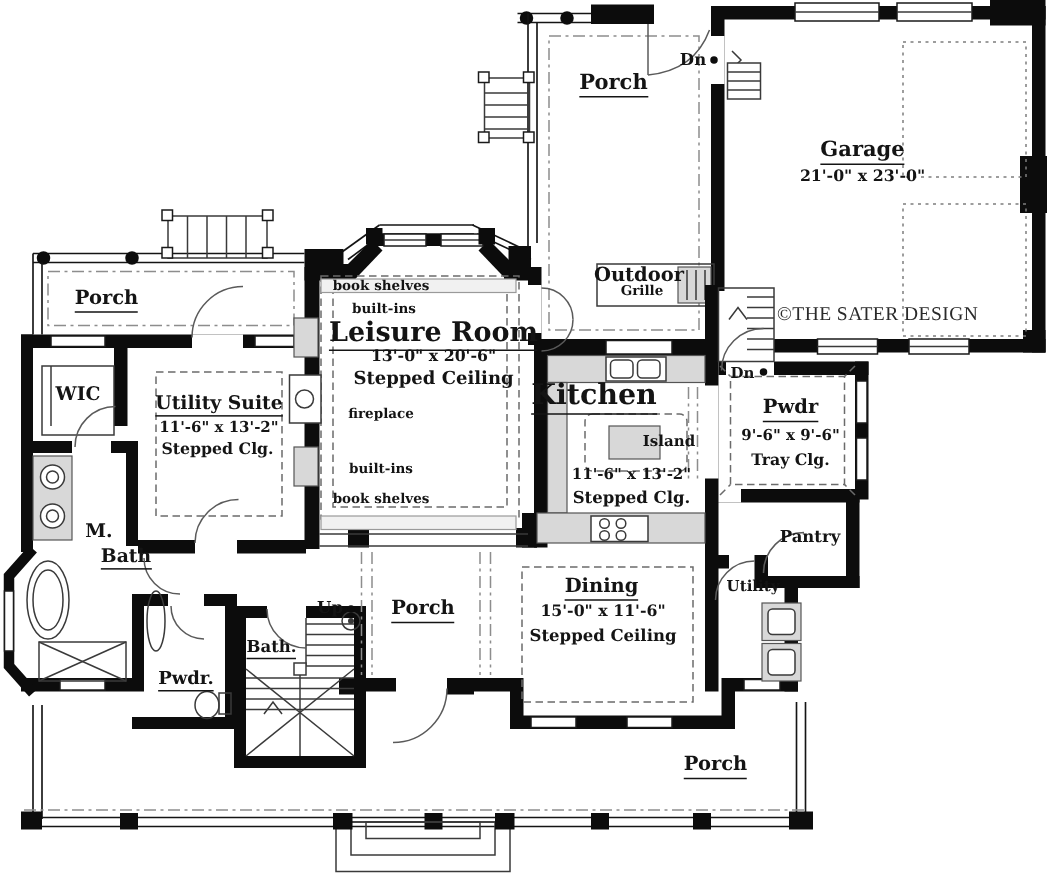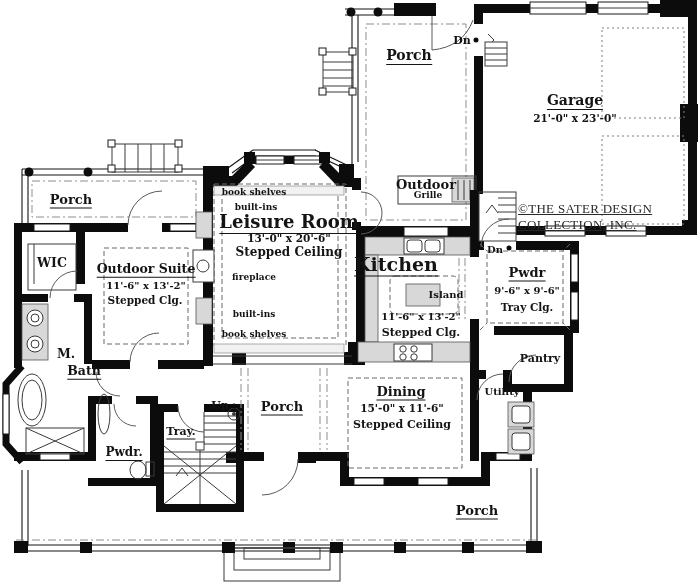--- a/index.html
+++ b/index.html
@@ -5,21 +5,21 @@
   html,body{margin:0;padding:0;background:#fff;}
   .plan{position:relative;width:700px;height:584px;background:#fff;overflow:hidden;
         font-family:"DejaVu Serif",serif;}
   .plan svg{position:absolute;left:0;top:0;}
   .lbl{position:absolute;transform:translate(-50%,-50%);white-space:nowrap;color:#141414;
        font-weight:bold;text-align:center;line-height:1;}
   .dim{font-weight:bold;}
   .sm{font-weight:bold;}
   .u{border-bottom:1.4px solid #141414;padding-bottom:1px;}
   .copy{position:absolute;transform:translate(0,-50%);white-space:nowrap;color:#2a2a2a;
-        font-family:"Liberation Serif",serif;font-size:13px;letter-spacing:.3px;text-decoration:underline;}
+        font-family:"Liberation Serif",serif;font-size:13px;letter-spacing:.3px;}
   
   .wall{fill:#0c0c0c;}
   .win{fill:#fff;stroke:#1a1a1a;stroke-width:1;}
   .thin{fill:none;stroke:#3a3a3a;stroke-width:1;}
   .thinf{fill:#fff;stroke:#3a3a3a;stroke-width:1;}
   .gray{fill:#d8d8d8;stroke:#555;stroke-width:.8;}
   .lgray{fill:#f1f1f1;stroke:#9a9a9a;stroke-width:.8;}
   .dash{fill:none;stroke:#6b6b6b;stroke-width:1;stroke-dasharray:5 3;}
   .dotl{fill:none;stroke:#7d7d7d;stroke-width:1;stroke-dasharray:2 3;}
   .dd{fill:none;stroke:#8d8d8d;stroke-width:1;stroke-dasharray:8 3 2 3;}
@@ -360,57 +360,56 @@
   <div class="lbl" style="left:409px;top:55px;font-size:14px"><span class="u">Porch</span></div>
   <div class="lbl sm" style="left:462px;top:40px;font-size:11px"><span>Dn</span></div>
 
   <div class="lbl" style="left:575px;top:100px;font-size:14px"><span class="u">Garage</span></div>
   <div class="lbl dim" style="left:575px;top:118px;font-size:10.5px"><span>21'-0" x 23'-0"</span></div>
 
   <div class="lbl sm" style="left:426px;top:184px;font-size:13px"><span>Outdoor</span></div>
   <div class="lbl sm" style="left:428px;top:195px;font-size:9px"><span>Grille</span></div>
 
   <div class="copy" style="left:518px;top:209px"><span>©THE SATER DESIGN</span></div>
-  <div class="copy" style="left:518px;top:225px"><span>COLLECTION, INC.</span></div>
 
   <div class="lbl" style="left:71px;top:199px;font-size:13px"><span class="u">Porch</span></div>
 
   <div class="lbl sm" style="left:254px;top:192px;font-size:9px"><span>book shelves</span></div>
   <div class="lbl sm" style="left:256px;top:207px;font-size:9px"><span>built-ins</span></div>
   <div class="lbl" style="left:289px;top:222px;font-size:18px"><span class="u">Leisure Room</span></div>
   <div class="lbl dim" style="left:289px;top:238px;font-size:10.5px"><span>13'-0" x 20'-6"</span></div>
   <div class="lbl dim" style="left:289px;top:252px;font-size:12px"><span>Stepped Ceiling</span></div>
   <div class="lbl sm" style="left:254px;top:277px;font-size:9px"><span>fireplace</span></div>
   <div class="lbl sm" style="left:254px;top:314px;font-size:9px"><span>built-ins</span></div>
   <div class="lbl sm" style="left:254px;top:334px;font-size:9px"><span>book shelves</span></div>
 
   <div class="lbl" style="left:52px;top:263px;font-size:12.5px"><span>WIC</span></div>
 
-  <div class="lbl" style="left:146px;top:269px;font-size:12.5px"><span class="u">Outdoor Suite</span></div>
+  <div class="lbl" style="left:146px;top:269px;font-size:12.5px"><span class="u">Utility Suite</span></div>
   <div class="lbl dim" style="left:146px;top:286px;font-size:10px"><span>11'-6" x 13'-2"</span></div>
   <div class="lbl dim" style="left:145px;top:300px;font-size:10.5px"><span>Stepped Clg.</span></div>
 
   <div class="lbl" style="left:66px;top:354px;font-size:12.5px"><span>M.</span></div>
   <div class="lbl" style="left:84px;top:371px;font-size:12.5px"><span class="u">Bath</span></div>
 
   <div class="lbl" style="left:396px;top:264px;font-size:19px"><span class="u">Kitchen</span></div>
   <div class="lbl sm" style="left:446px;top:295px;font-size:10px"><span>Island</span></div>
   <div class="lbl dim" style="left:421px;top:317px;font-size:10px"><span>11'-6" x 13'-2"</span></div>
   <div class="lbl dim" style="left:421px;top:332px;font-size:11px"><span>Stepped Clg.</span></div>
 
   <div class="lbl sm" style="left:495px;top:250px;font-size:10px"><span>Dn</span></div>
   <div class="lbl" style="left:527px;top:272px;font-size:13px"><span class="u">Pwdr</span></div>
   <div class="lbl dim" style="left:527px;top:291px;font-size:10px"><span>9'-6" x 9'-6"</span></div>
   <div class="lbl dim" style="left:527px;top:307px;font-size:10.5px"><span>Tray Clg.</span></div>
 
   <div class="lbl" style="left:540px;top:358px;font-size:11px"><span>Pantry</span></div>
   <div class="lbl" style="left:502px;top:392px;font-size:10px"><span>Utility</span></div>
 
   <div class="lbl" style="left:220px;top:405px;font-size:11px"><span>Up</span></div>
-  <div class="lbl" style="left:181px;top:431px;font-size:11px"><span class="u">Tray.</span></div>
+  <div class="lbl" style="left:181px;top:431px;font-size:11px"><span class="u">Bath.</span></div>
   <div class="lbl" style="left:282px;top:406px;font-size:13px"><span class="u">Porch</span></div>
   <div class="lbl" style="left:124px;top:452px;font-size:12px"><span class="u">Pwdr.</span></div>
 
   <div class="lbl" style="left:401px;top:391px;font-size:13px"><span class="u">Dining</span></div>
   <div class="lbl dim" style="left:402px;top:408px;font-size:10.5px"><span>15'-0" x 11'-6"</span></div>
   <div class="lbl dim" style="left:402px;top:424px;font-size:11px"><span>Stepped Ceiling</span></div>
 
   <div class="lbl" style="left:477px;top:510px;font-size:13px"><span class="u">Porch</span></div>
 
 </div>

